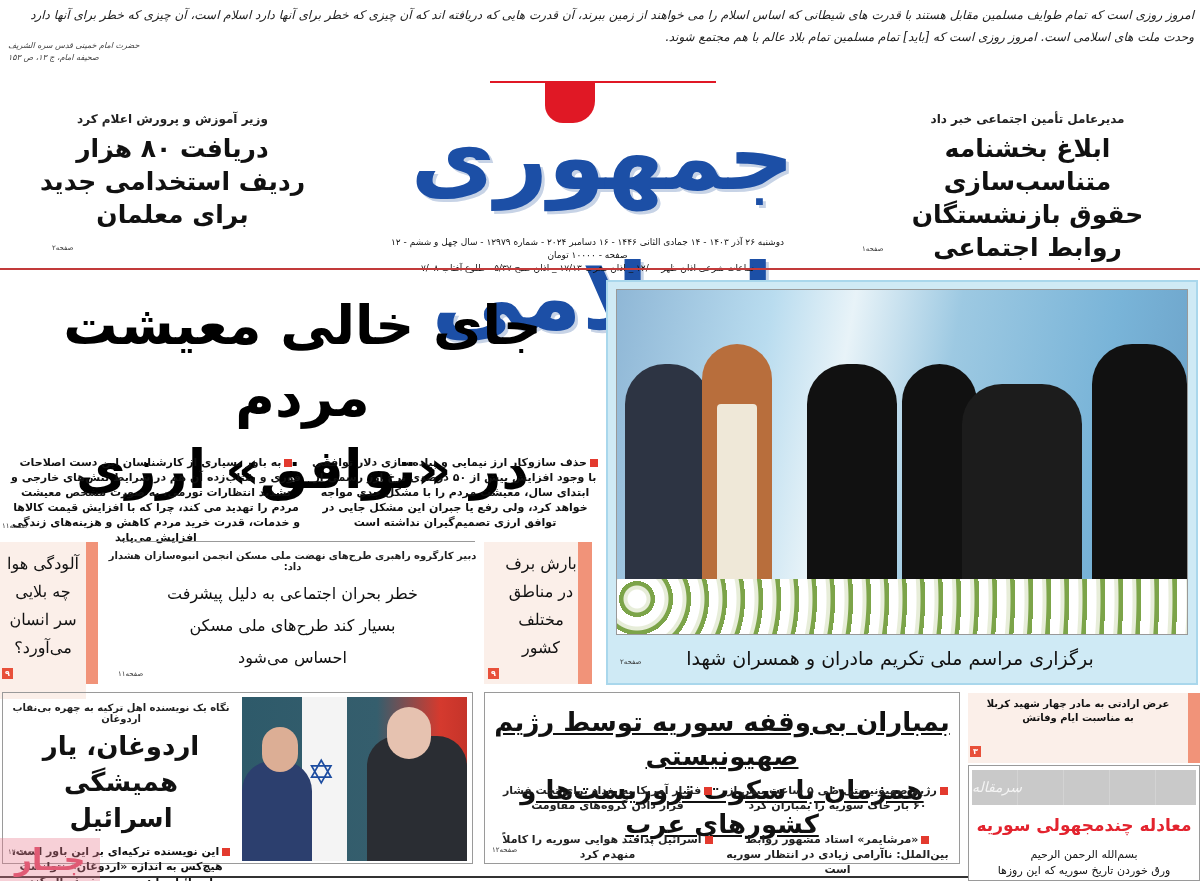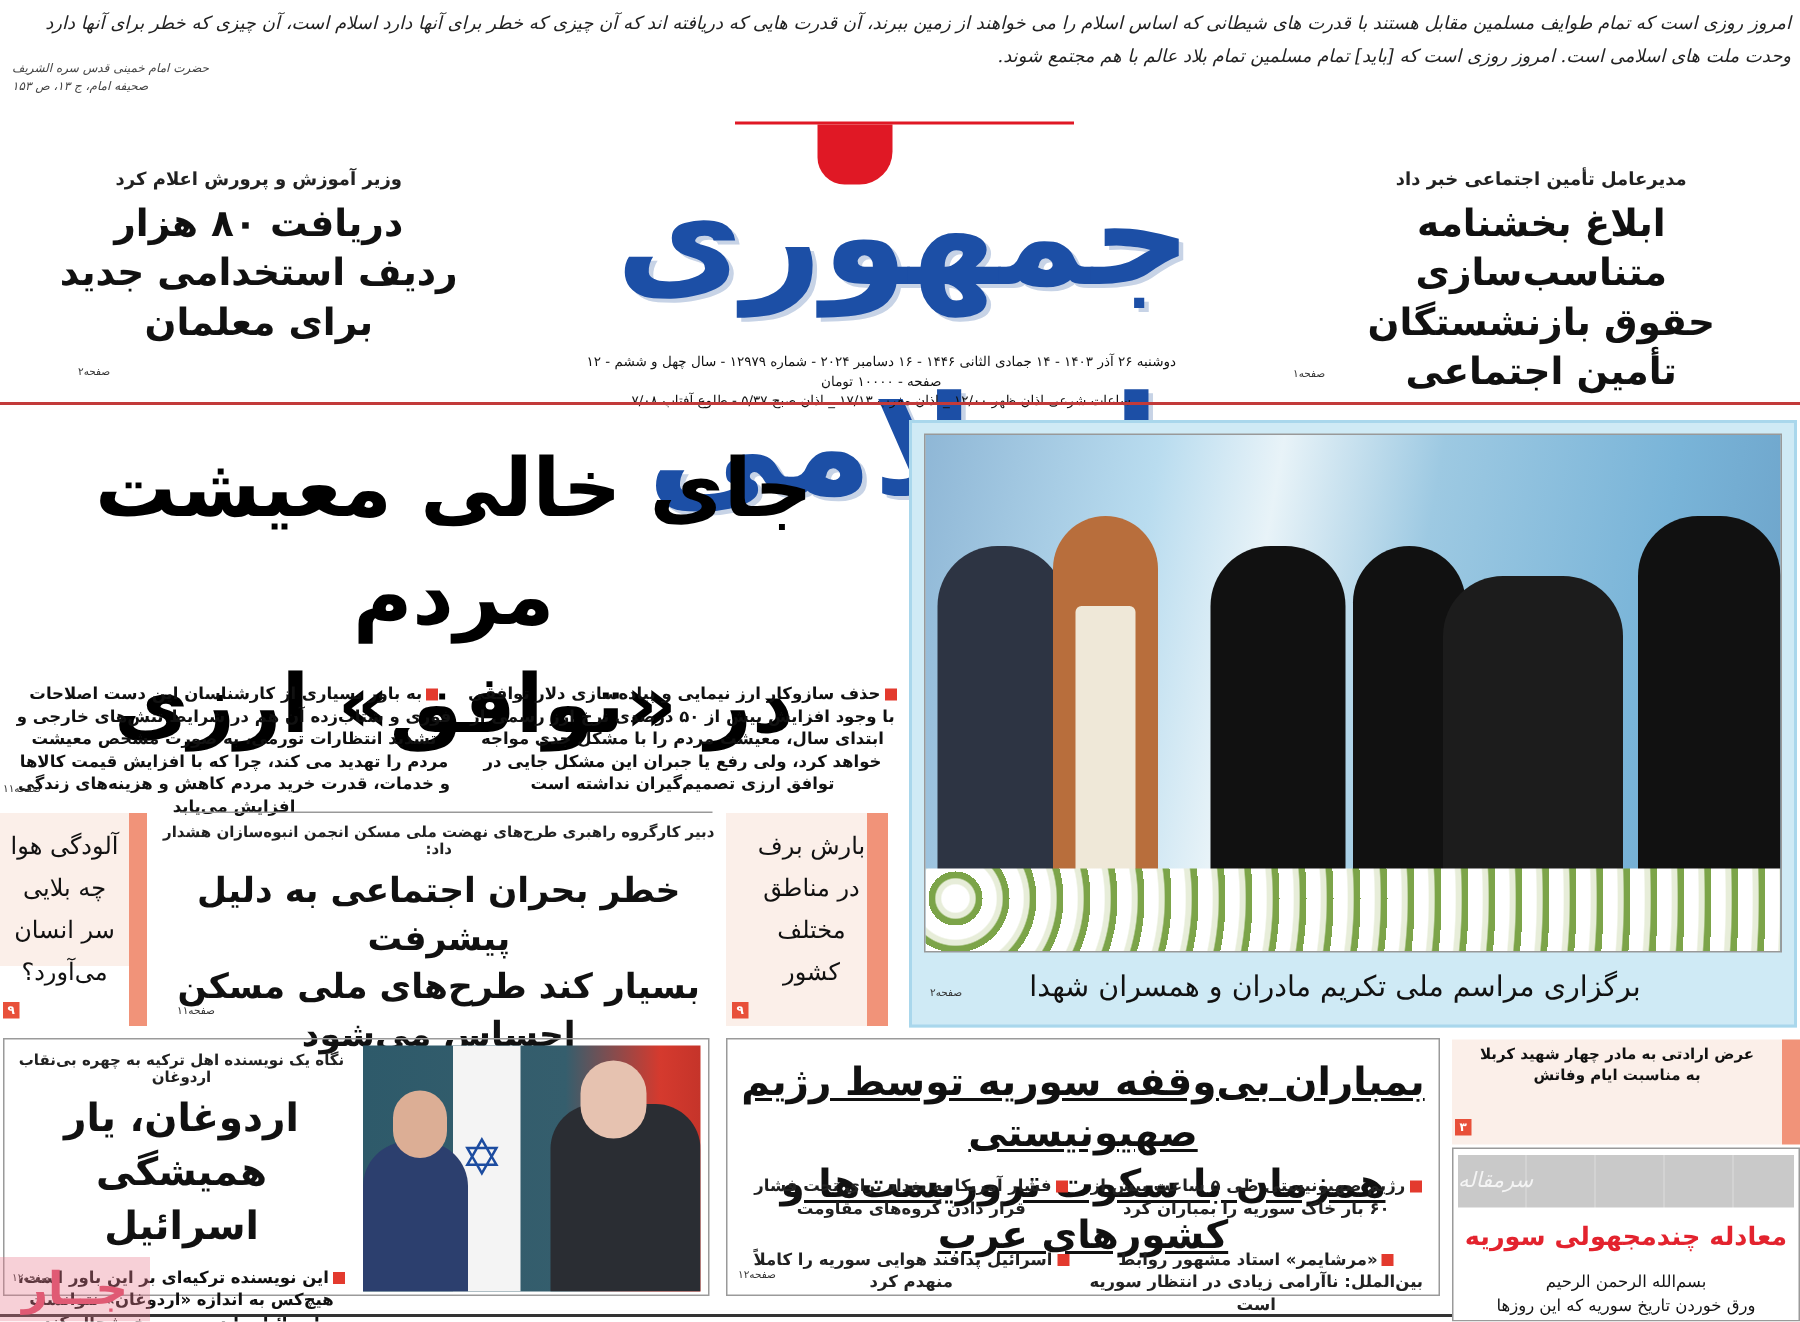--- a/index.html
+++ b/index.html
@@ -37,21 +37,21 @@
   .flowers { position: absolute; bottom: 0; left: 0; width: 100%; height: 55px; background: repeating-radial-gradient(circle at 20px 20px, #ffffff 0 9px, #e7edd9 10px 13px, #7ca449 14px 18px); }
   .photo-cap { top: 644px; left: 620px; width: 540px; font-size: 19px; line-height: 28px; text-align: center; color: #111; }
 
   
   .pinkbox { background: #fbefe9; }
   .pinkbar { background: #f19379; }
   .sq9 { width: 11px; height: 11px; background: #e8503a; color: #fff; font-size: 8px; line-height: 11px; text-align: center; font-weight: bold; }
   .box-text { font-family: "DejaVu Serif", serif; font-size: 16px; line-height: 28px; color: #111; text-align: center; }
 
   .sub-kicker { font-size: 10px; font-weight: bold; color: #222; text-align: center; }
-  .sub-head { font-size: 23px; font-weight: bold; line-height: 32px; text-align: center; color: #111; }
+  .sub-head { font-size: 16px; font-weight: normal; line-height: 32px; text-align: center; color: #111; }
 
   .hr-dark { height: 2px; background: #333; }
   .hr-grey { height: 1px; background: #999; }
 
   
   .bordered { border: 1px solid #9a9a9a; }
   .erd-photo { top: 697px; left: 242px; width: 225px; height: 164px; background: linear-gradient(90deg, #2e5a6a 0%, #355e6d 60%, #d53a2e 88%, #c5342a 100%); overflow: hidden; }
   .flag-il { position: absolute; left: 60px; top: 0; width: 45px; height: 164px; background: #f4f4f4; }
   .flag-il::before { content: "✡"; position: absolute; left: 5px; top: 55px; font-size: 34px; color: #1c4ca0; }
   .person { position: absolute; bottom: 0; border-radius: 30px 30px 0 0; }
@@ -82,21 +82,21 @@
 <div class="abs mast-date">
   <div>دوشنبه ۲۶ آذر ۱۴۰۳ - ۱۴ جمادی الثانی ۱۴۴۶ - ۱۶ دسامبر ۲۰۲۴ - شماره ۱۲۹۷۹ - سال چهل و ششم - ۱۲ صفحه - ۱۰۰۰۰ تومان</div>
   <div>ساعات شرعی  اذان ظهر ۱۲/۰۰ _ اذان مغرب ۱۷/۱۳ _ اذان صبح ۵/۳۷ - طلوع آفتاب ۷/۰۸</div>
 </div>
 
 <div class="abs c" style="top:112px; left:860px; width:335px;">
   <div class="side-kicker">مدیرعامل تأمین اجتماعی خبر داد</div>
   <div class="side-head" style="margin-top:6px;">
     <div>ابلاغ بخشنامه متناسب‌سازی</div>
     <div>حقوق بازنشستگان</div>
-    <div>تأمین اجتماعی</div>
+    <div>روابط اجتماعی</div>
   </div>
 </div>
 <div class="abs pageref" style="top:245px; left:862px;">صفحه۱</div>
 
 <div class="abs c" style="top:112px; left:5px; width:335px;">
   <div class="side-kicker">وزیر آموزش و پرورش اعلام کرد</div>
   <div class="side-head" style="margin-top:6px;">
     <div>دریافت ۸۰ هزار</div>
     <div>ردیف استخدامی جدید</div>
     <div>برای معلمان</div>
@@ -148,21 +148,21 @@
 <div class="abs" style="top:550px; left:105px; width:375px;">
   <div class="sub-kicker">دبیر کارگروه راهبری طرح‌های نهضت ملی مسکن انجمن انبوه‌سازان هشدار داد:</div>
   <div class="sub-head" style="margin-top:6px;">
     <div>خطر بحران اجتماعی به دلیل پیشرفت</div>
     <div>بسیار کند طرح‌های ملی مسکن</div>
     <div>احساس می‌شود</div>
   </div>
 </div>
 <div class="abs pageref" style="top:670px; left:118px;">صفحه۱۱</div>
 
-<div class="abs pinkbox" style="top:542px; left:0px; width:86px; height:102px;">
+<div class="abs pinkbox" style="top:542px; left:0px; width:86px; height:157px;">
   <div class="box-text" style="padding-top:8px;">
     <div>آلودگی هوا</div>
     <div>چه بلایی</div>
     <div>سر انسان</div>
     <div>می‌آورد؟</div>
   </div>
 </div>
 <div class="abs pinkbar" style="top:542px; left:86px; width:12px; height:142px;"></div>
 <div class="abs sq9" style="top:668px; left:2px;">۹</div>
 

